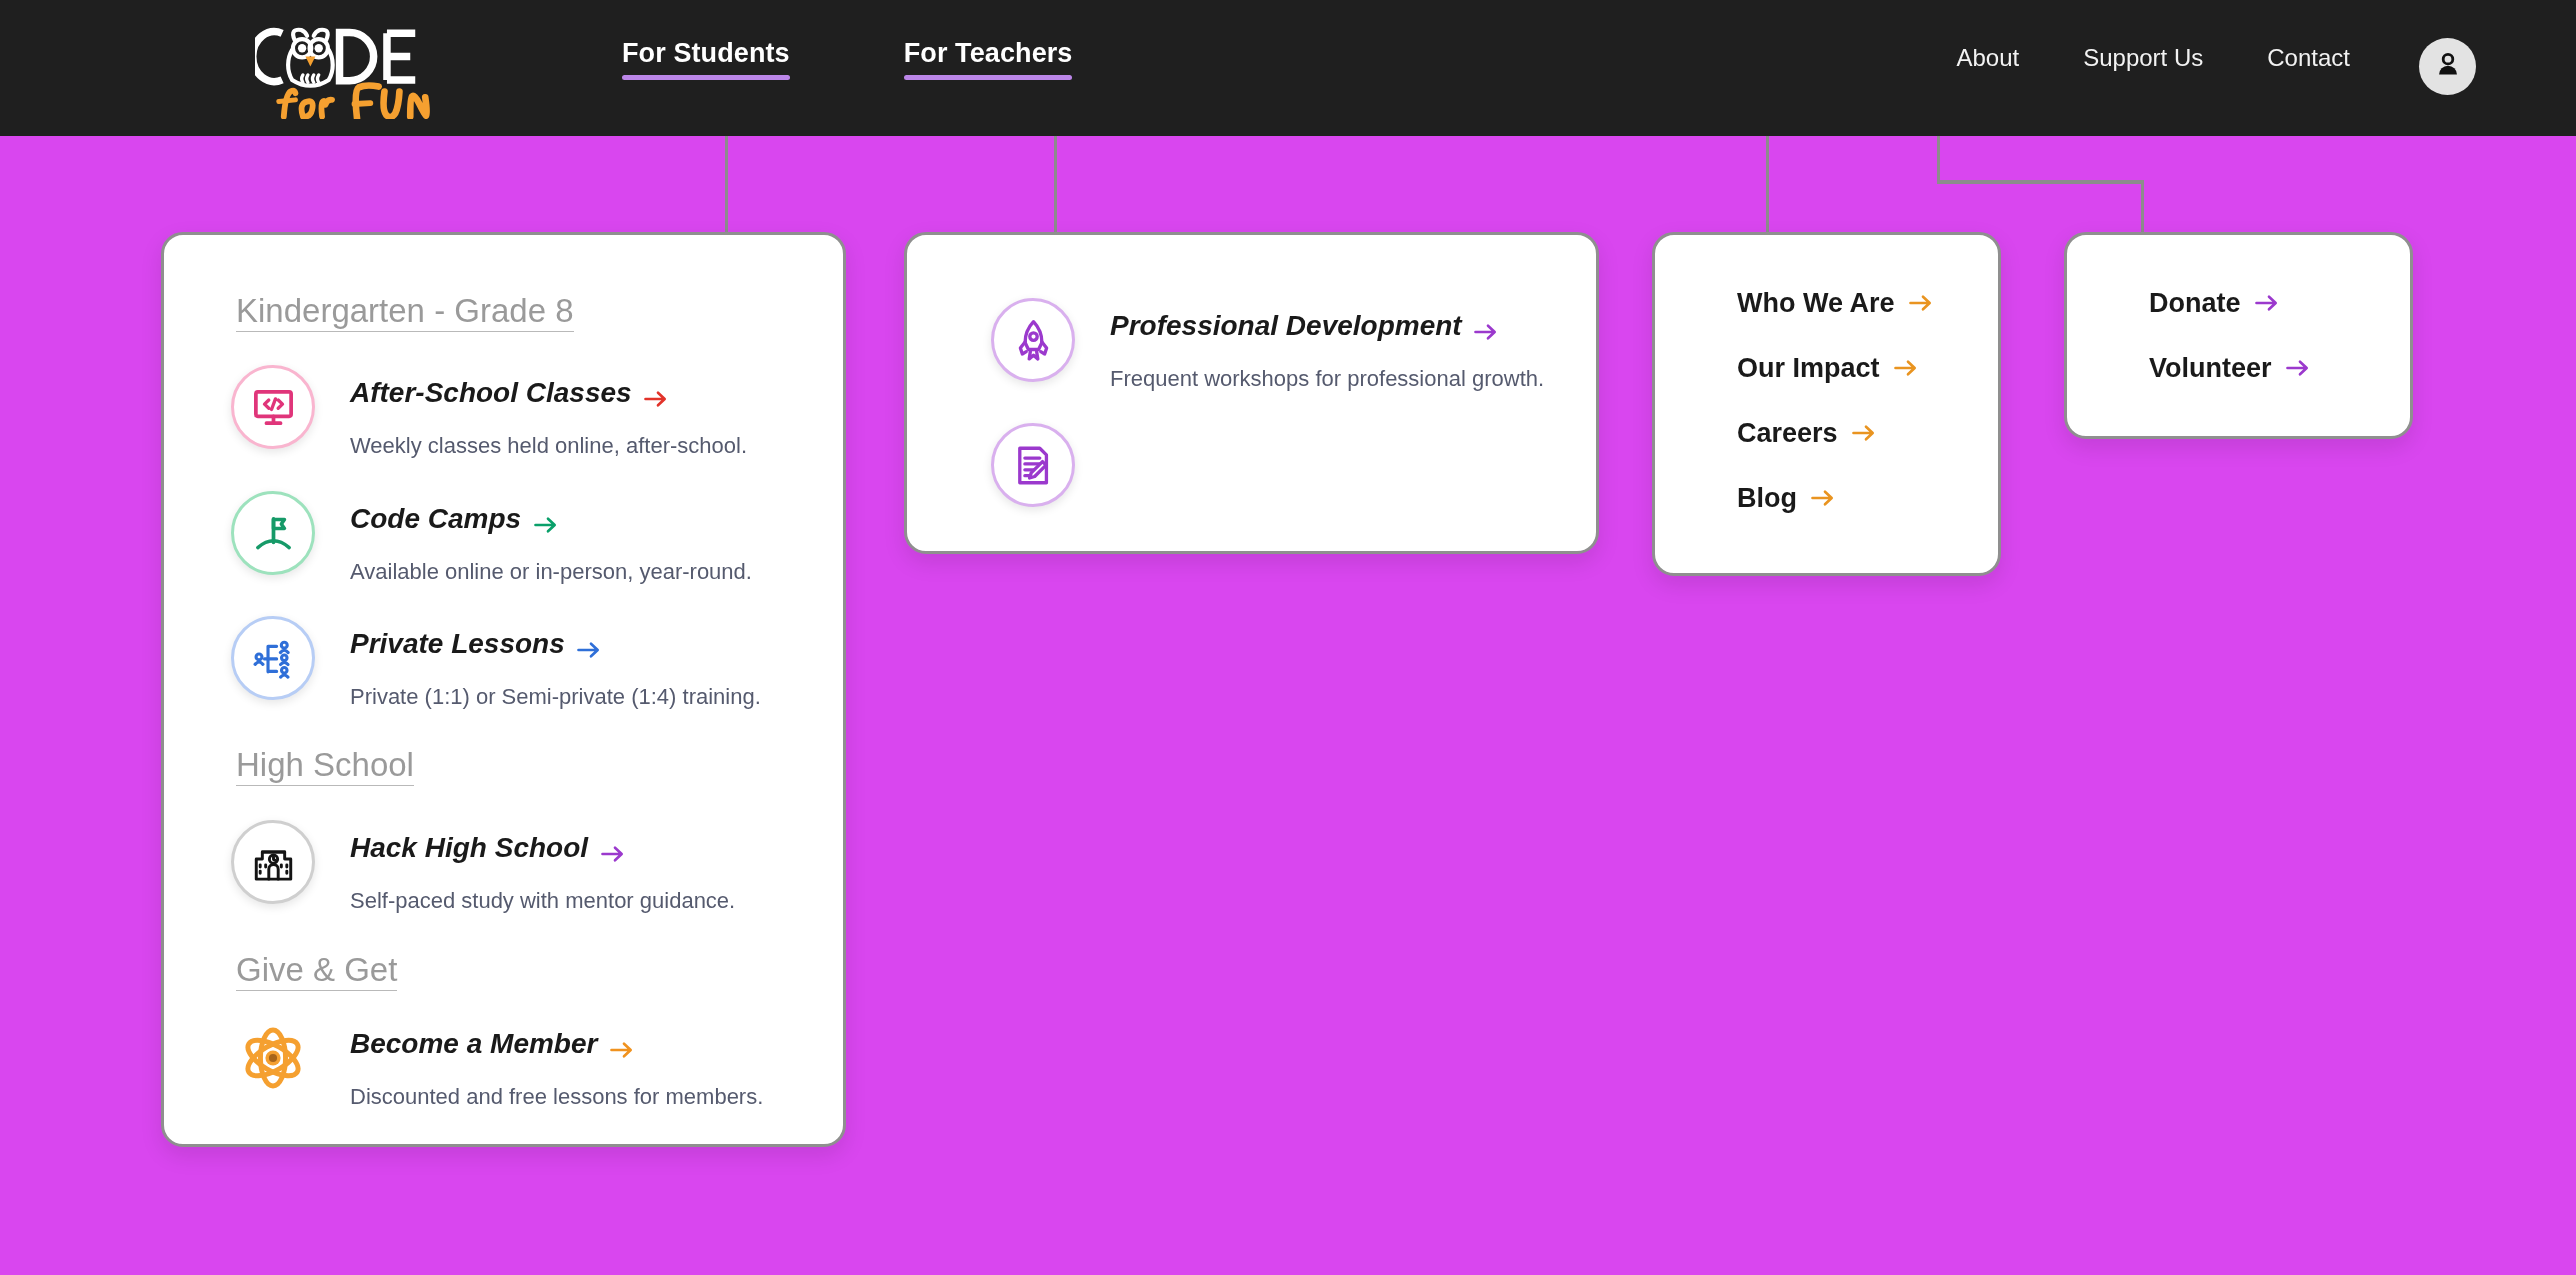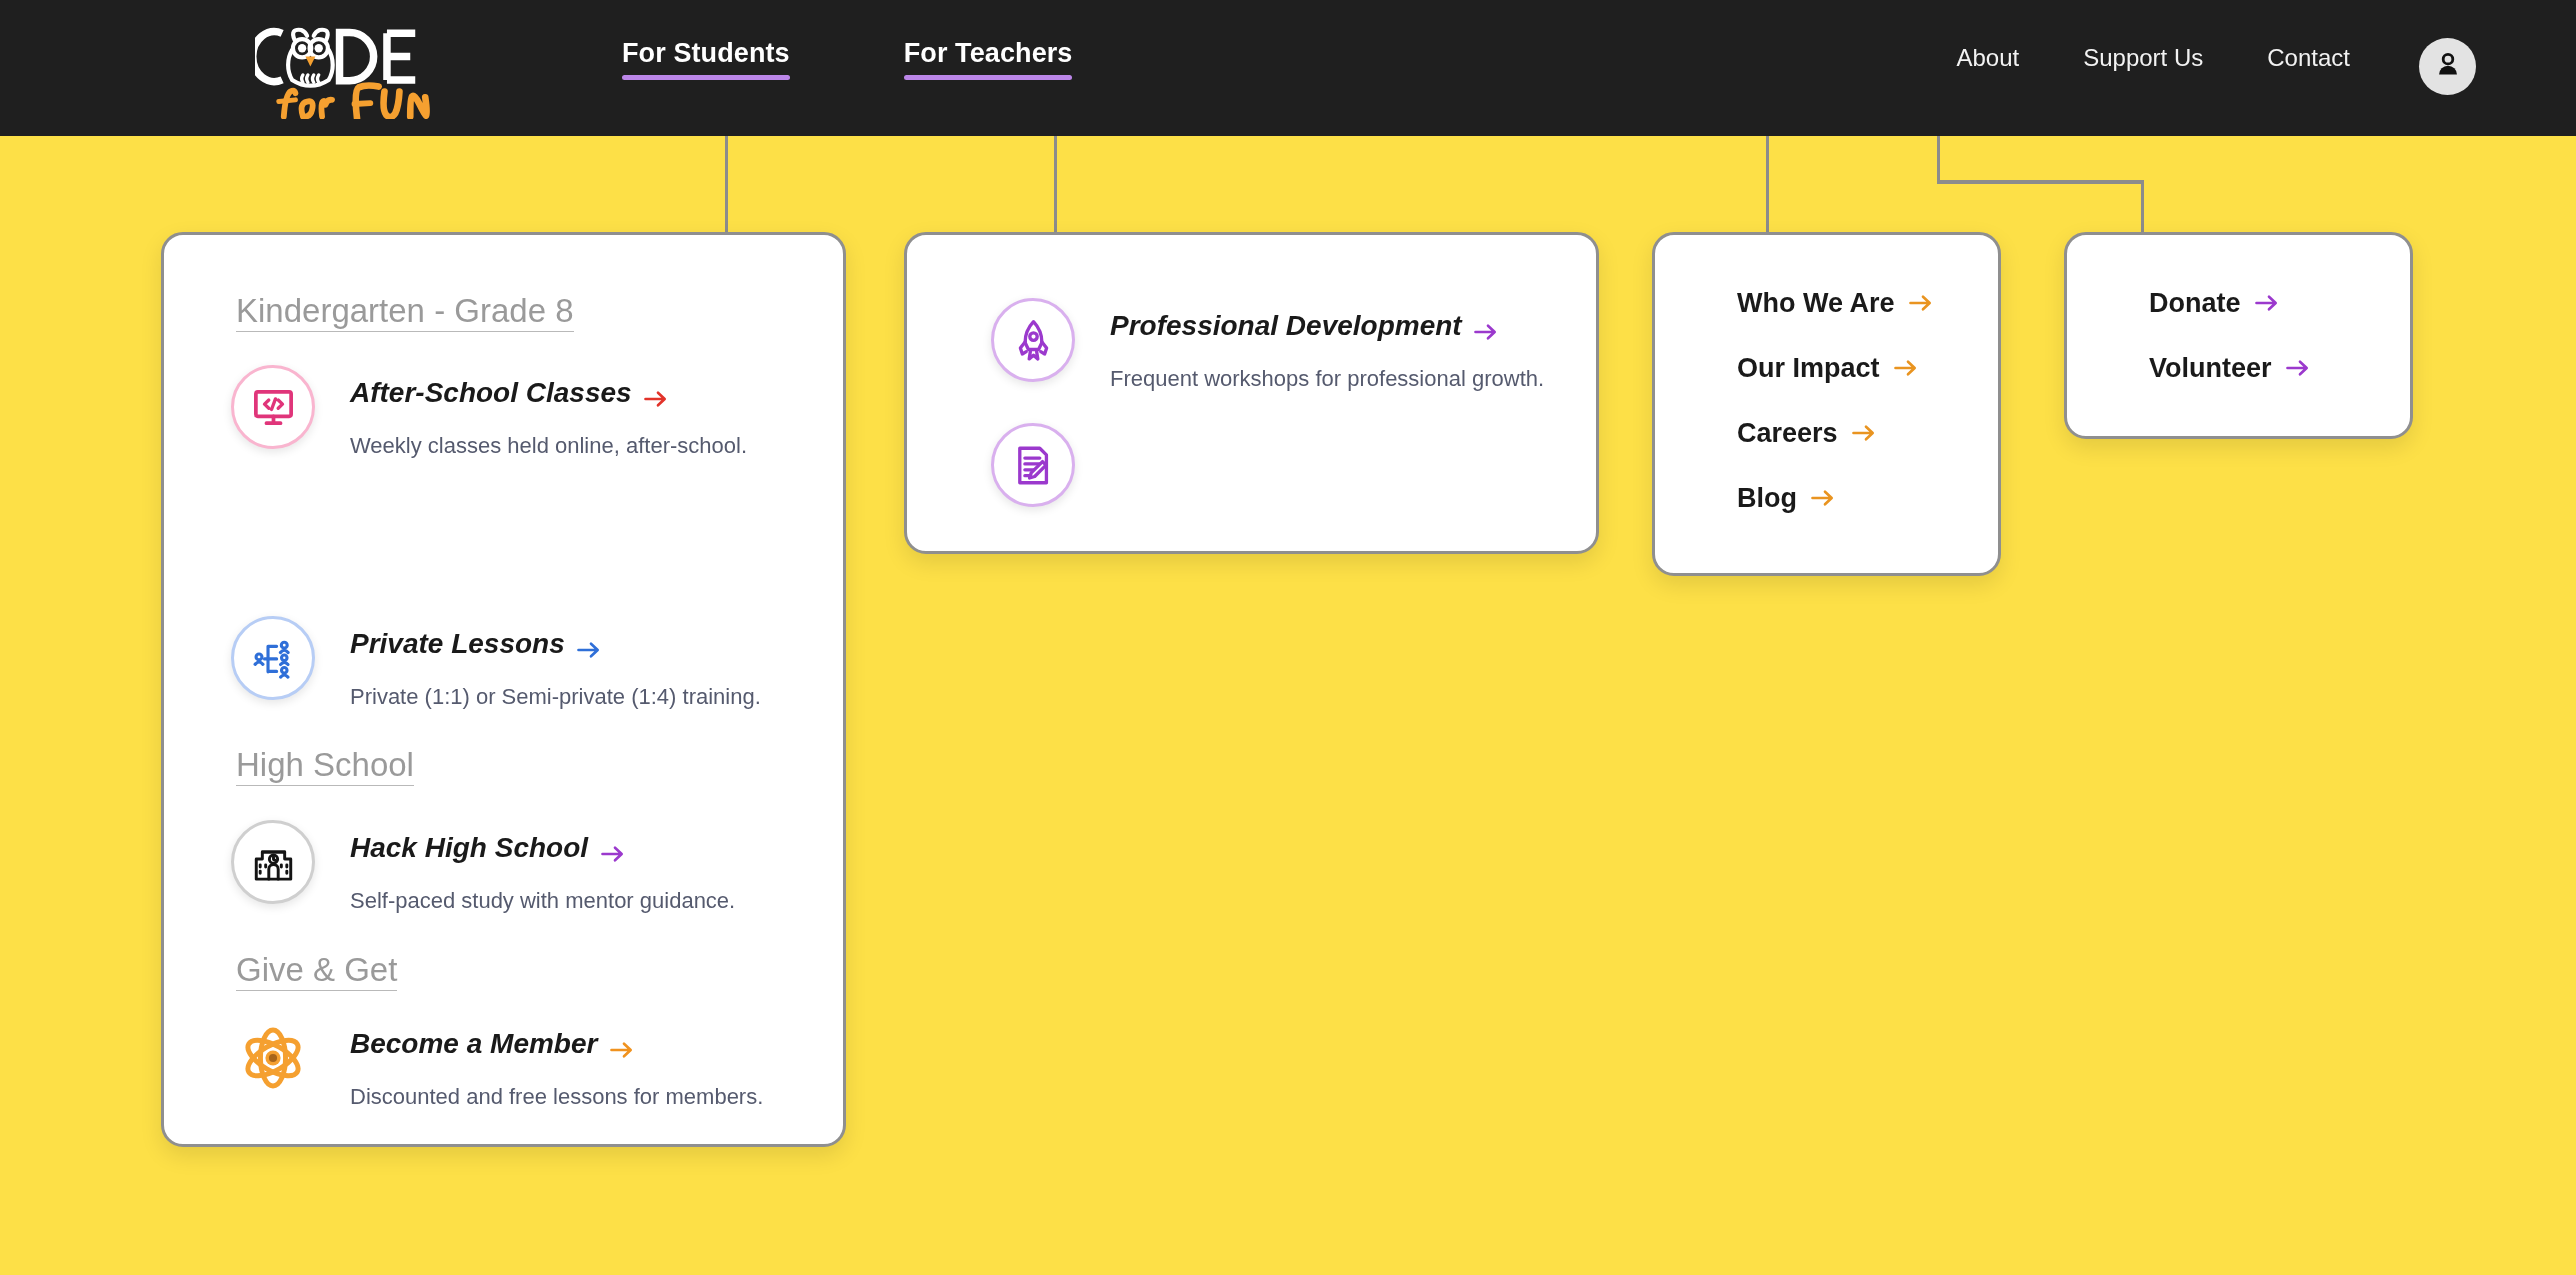--- a/index.html
+++ b/index.html
@@ -4,21 +4,21 @@
 <style>
   * { box-sizing: border-box; margin: 0; padding: 0; }
   html, body {
     width: 2576px;
     height: 1276px;
     overflow: hidden;
     background: #f7f7f7;
     font-family: "Liberation Sans", sans-serif;
     -webkit-font-smoothing: antialiased;
   }
-  #stage { position: relative; width: 2576px; height: 1276px; background: #fde047; }
+  #stage { position: relative; width: 2576px; height: 1276px; background: #d946ef; }
 
   
   .header {
     position: absolute; left: 0; top: 0;
     width: 2576px; height: 136px;
     background: #1f1f1f;
     z-index: 30;
   }
   .logo { position: absolute; left: 255px; top: 15px; width: 209px; height: 104px; }
   .logo svg { display: block; }
@@ -230,20 +230,40 @@
           <span class="arrow">
             <svg width="25" height="20" viewBox="0 0 30 24">
               <path d="M3 12h22M18 4.5 26 12l-8 7.5" fill="none" stroke="#e2332a" stroke-width="3.2" stroke-linecap="round" stroke-linejoin="round"></path>
             </svg>
           </span>
         </div>
         <div class="entry-desc">Weekly classes held online, after-school.</div>
       </div>
     </div>
 
+    <div class="entry" style="position:absolute; left:67px; top:256px;">
+      <div class="entry-icon" style="border:3.3px solid #9de2bd;">
+        <svg width="47" height="47" viewBox="0 0 24 24">
+          <path d="M12 4.5v12" fill="none" stroke="#169a68" stroke-width="1.9" stroke-linecap="round"></path>
+          <path d="M12 4.8h5.6l-1.6 2.3 1.6 2.3H12z" fill="none" stroke="#169a68" stroke-width="1.8" stroke-linejoin="round"></path>
+          <path d="M4 19.2q8-7 16 0" fill="none" stroke="#169a68" stroke-width="1.8" stroke-linecap="round"></path>
+        </svg>
+      </div>
+      <div class="entry-body">
+        <div class="entry-title">
+          <span>Code Camps</span>
+          <span class="arrow">
+            <svg width="25" height="20" viewBox="0 0 30 24">
+              <path d="M3 12h22M18 4.5 26 12l-8 7.5" fill="none" stroke="#0aa06a" stroke-width="3.2" stroke-linecap="round" stroke-linejoin="round"></path>
+            </svg>
+          </span>
+        </div>
+        <div class="entry-desc">Available online or in-person, year-round.</div>
+      </div>
+    </div>
 
     <div class="entry" style="position:absolute; left:67px; top:381px;">
       <div class="entry-icon" style="border:3.3px solid #b7cdf5;">
         <svg width="47" height="47" viewBox="0 0 24 24">
           <g fill="none" stroke="#2f6fd8" stroke-width="1.6" stroke-linecap="round" stroke-linejoin="round">
             <circle cx="4.6" cy="11.2" r="1.5"></circle>
             <path d="M2.6 15q2-2.4 4 0"></path>
             <circle cx="17.5" cy="5.2" r="1.5"></circle>
             <path d="M15.5 9q2-2.4 4 0"></path>
             <circle cx="17.5" cy="11.6" r="1.4"></circle>

